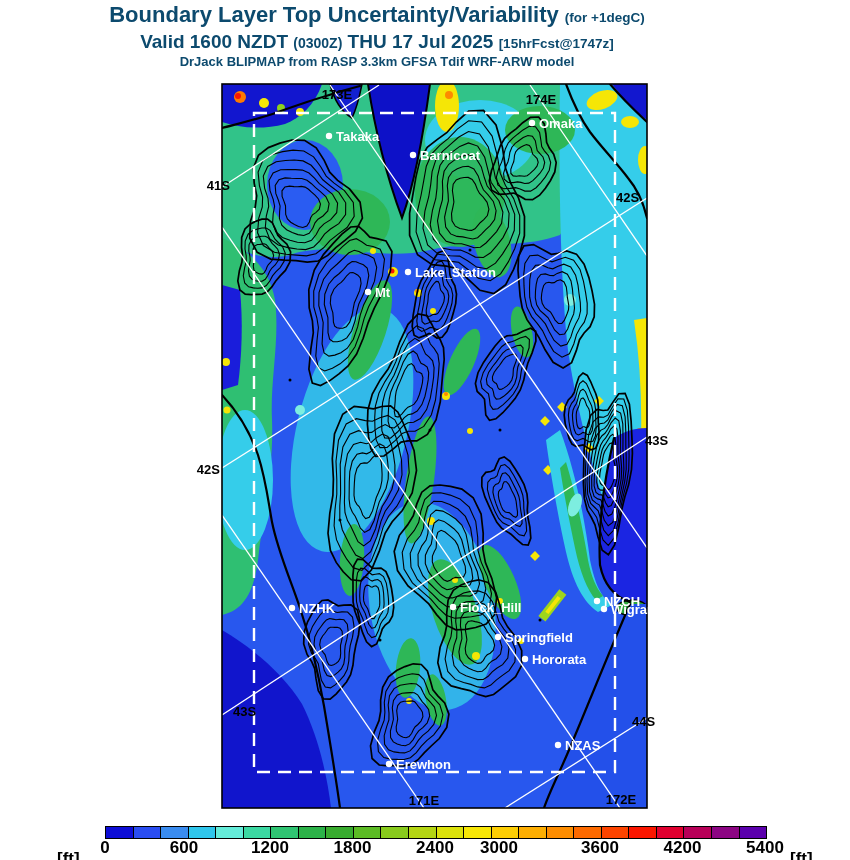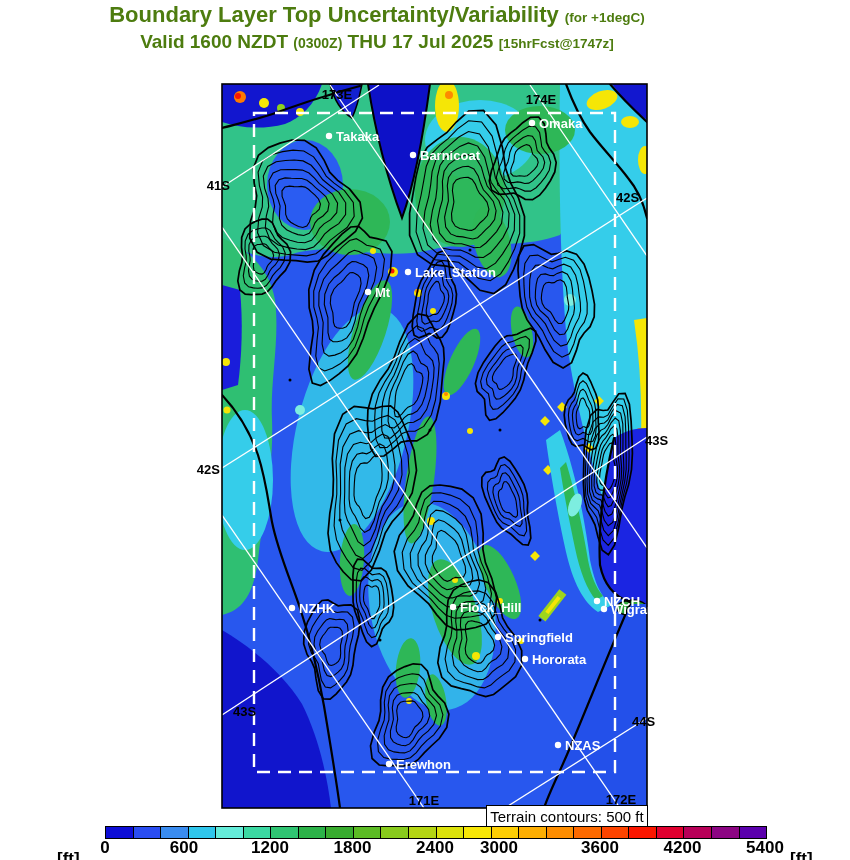--- a/index.html
+++ b/index.html
@@ -1,20 +1,20 @@
 <!DOCTYPE html>
 <html><head>
 <meta charset="utf-8">
 <style>
   html,body{margin:0;padding:0;background:#ffffff;}
   body{width:850px;height:860px;position:relative;font-family:"Liberation Sans",sans-serif;}
   .page{position:relative;width:850px;height:860px;overflow:hidden;background:#fff;}
   svg{position:absolute;left:0;top:0;}
   
-  .hdr{position:absolute;left:0;top:2px;width:754px;text-align:center;color:#4d7c0f;z-index:5;}
+  .hdr{position:absolute;left:0;top:2px;width:754px;text-align:center;color:#0c4a6e;z-index:5;}
   .t1{font-size:22px;font-weight:bold;line-height:26px;}
   .t1 .suf{font-size:13.5px;}
   .t2{font-size:19px;font-weight:bold;line-height:21px;}
   .t2 .sm{font-size:14px;}
   .t2 .xs{font-size:13.5px;margin-top:12px;}
   .t3{font-size:13px;font-weight:bold;line-height:15px;}
   
   .terrain-box{position:absolute;left:486px;top:805px;width:160px;height:21px;background:#fff;
     border:1.6px solid #000;z-index:6;font-size:15px;color:#000;text-align:center;line-height:21px;}
   
@@ -313,23 +313,23 @@
       </g>
 </svg>
 
 <div class="hdr">
   <div class="t1"><span>Boundary Layer Top Uncertainty/Variability</span>
     <span class="suf">(for +1degC)</span></div>
   <div class="t2"><span>Valid 1600 NZDT</span>
     <span class="sm">(0300Z)</span>
     <span>THU 17 Jul 2025</span>
     <span class="xs">[15hrFcst@1747z]</span></div>
+  <div class="t3">DrJack BLIPMAP from RASP 3.3km GFSA Tdif WRF-ARW model</div>
 </div>
 
-<div class="terrain-box">Terrain contours: 500 ft</div>
 
 <div class="cbar" id="cbar">
       <div class="seg" style="background: rgb(13, 13, 214);"></div>
       <div class="seg" style="background: rgb(42, 77, 242);"></div>
       <div class="seg" style="background: rgb(58, 140, 240);"></div>
       <div class="seg" style="background: rgb(47, 198, 236);"></div>
       <div class="seg" style="background: rgb(100, 236, 217);"></div>
       <div class="seg" style="background: rgb(59, 216, 162);"></div>
       <div class="seg" style="background: rgb(47, 196, 114);"></div>
       <div class="seg" style="background: rgb(44, 178, 72);"></div>

